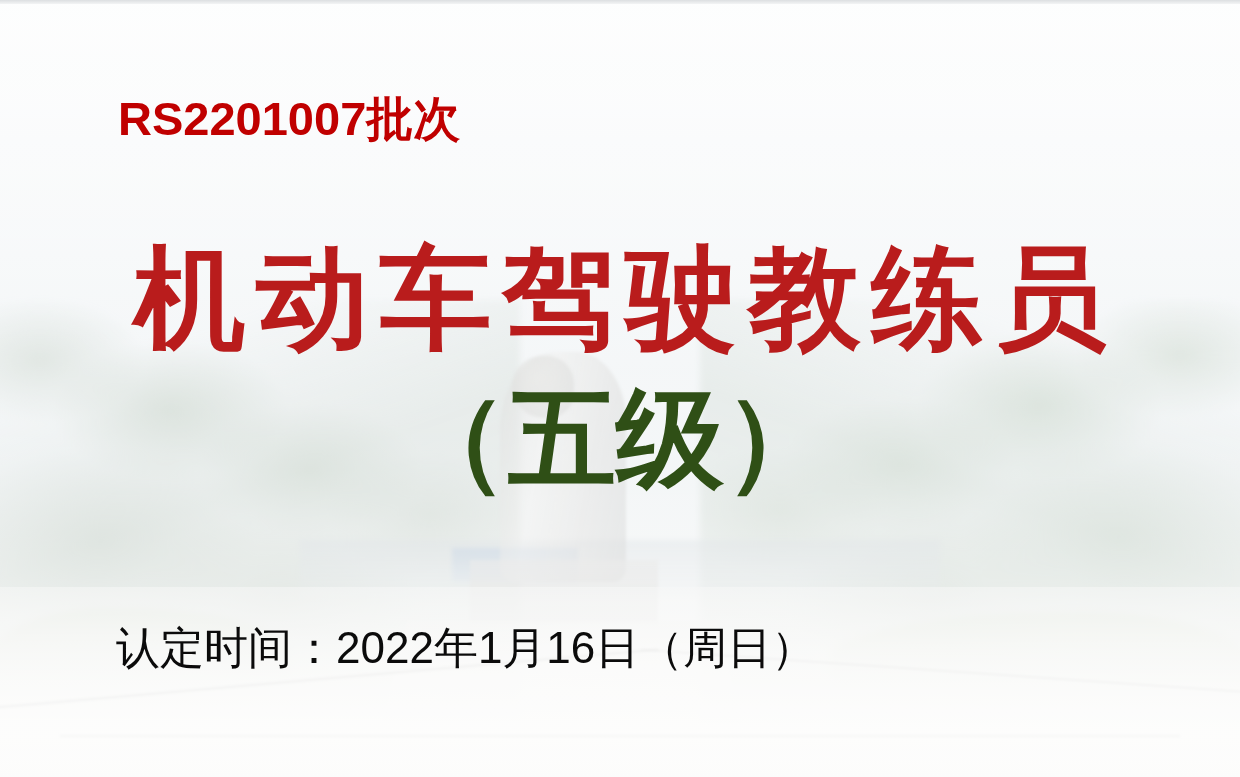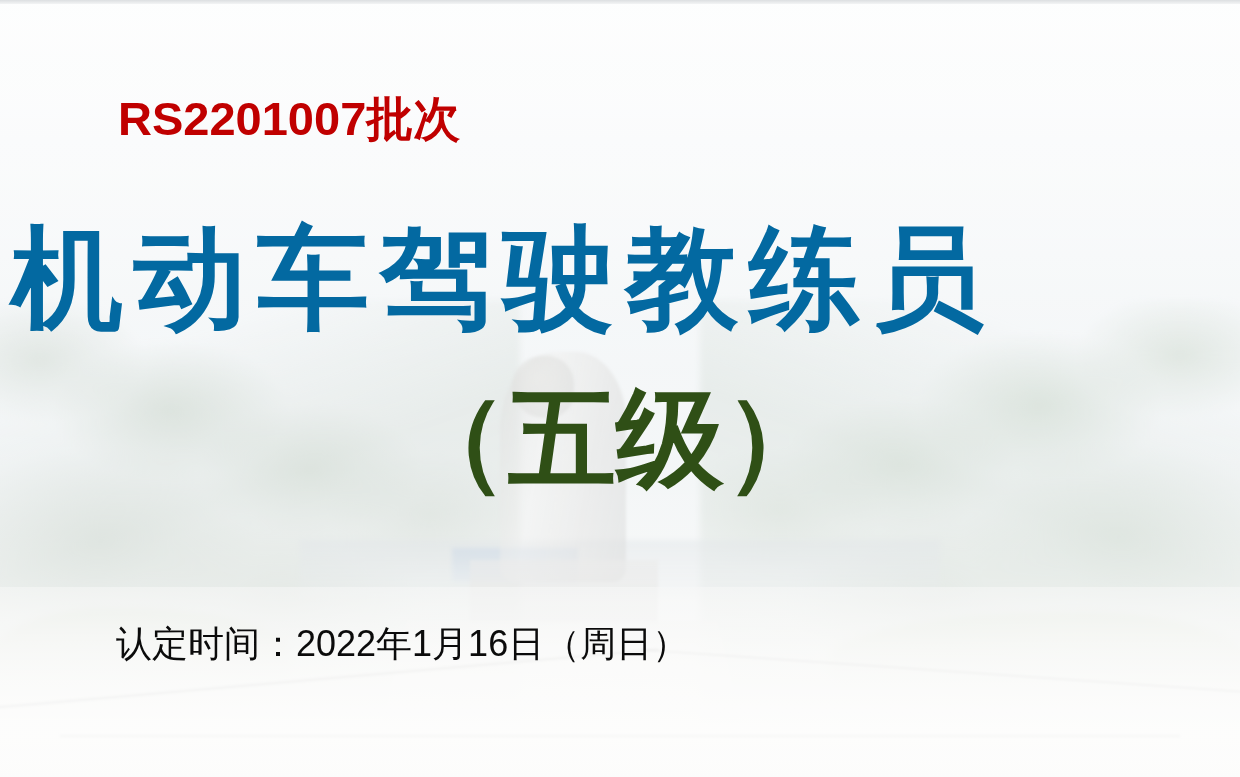--- a/index.html
+++ b/index.html
@@ -162,24 +162,25 @@
     font-weight: bold;
     color: #C00000;
     letter-spacing: 0px;
     white-space: nowrap;
     line-height: 1.15;
   }
 
   .main-title {
     position: absolute;
     left: 0; right: 0;
-    top: 220px;
+    top: 240px;
+    text-align: center;
     font-size: 112px;
     font-weight: bold;
-    color: #0369a1;
+    color: #b91c1c;
     letter-spacing: 11px;
     text-indent: 11px;
     line-height: 1.06;
     white-space: nowrap;
   }
 
   .level-title {
     position: absolute;
     left: 0; right: 8px;
     top: 381px;
@@ -189,21 +190,21 @@
     color: #2F4F16;
     letter-spacing: 0px;
     line-height: 1.08;
     white-space: nowrap;
   }
 
   .exam-date {
     position: absolute;
     left: 116px;
     top: 622px;
-    font-size: 36px;
+    font-size: 44px;
     font-weight: normal;
     color: #0b0b0b;
     letter-spacing: 0px;
     white-space: nowrap;
     line-height: 1.2;
   }
 </style>
 </head>
 <body>
 

